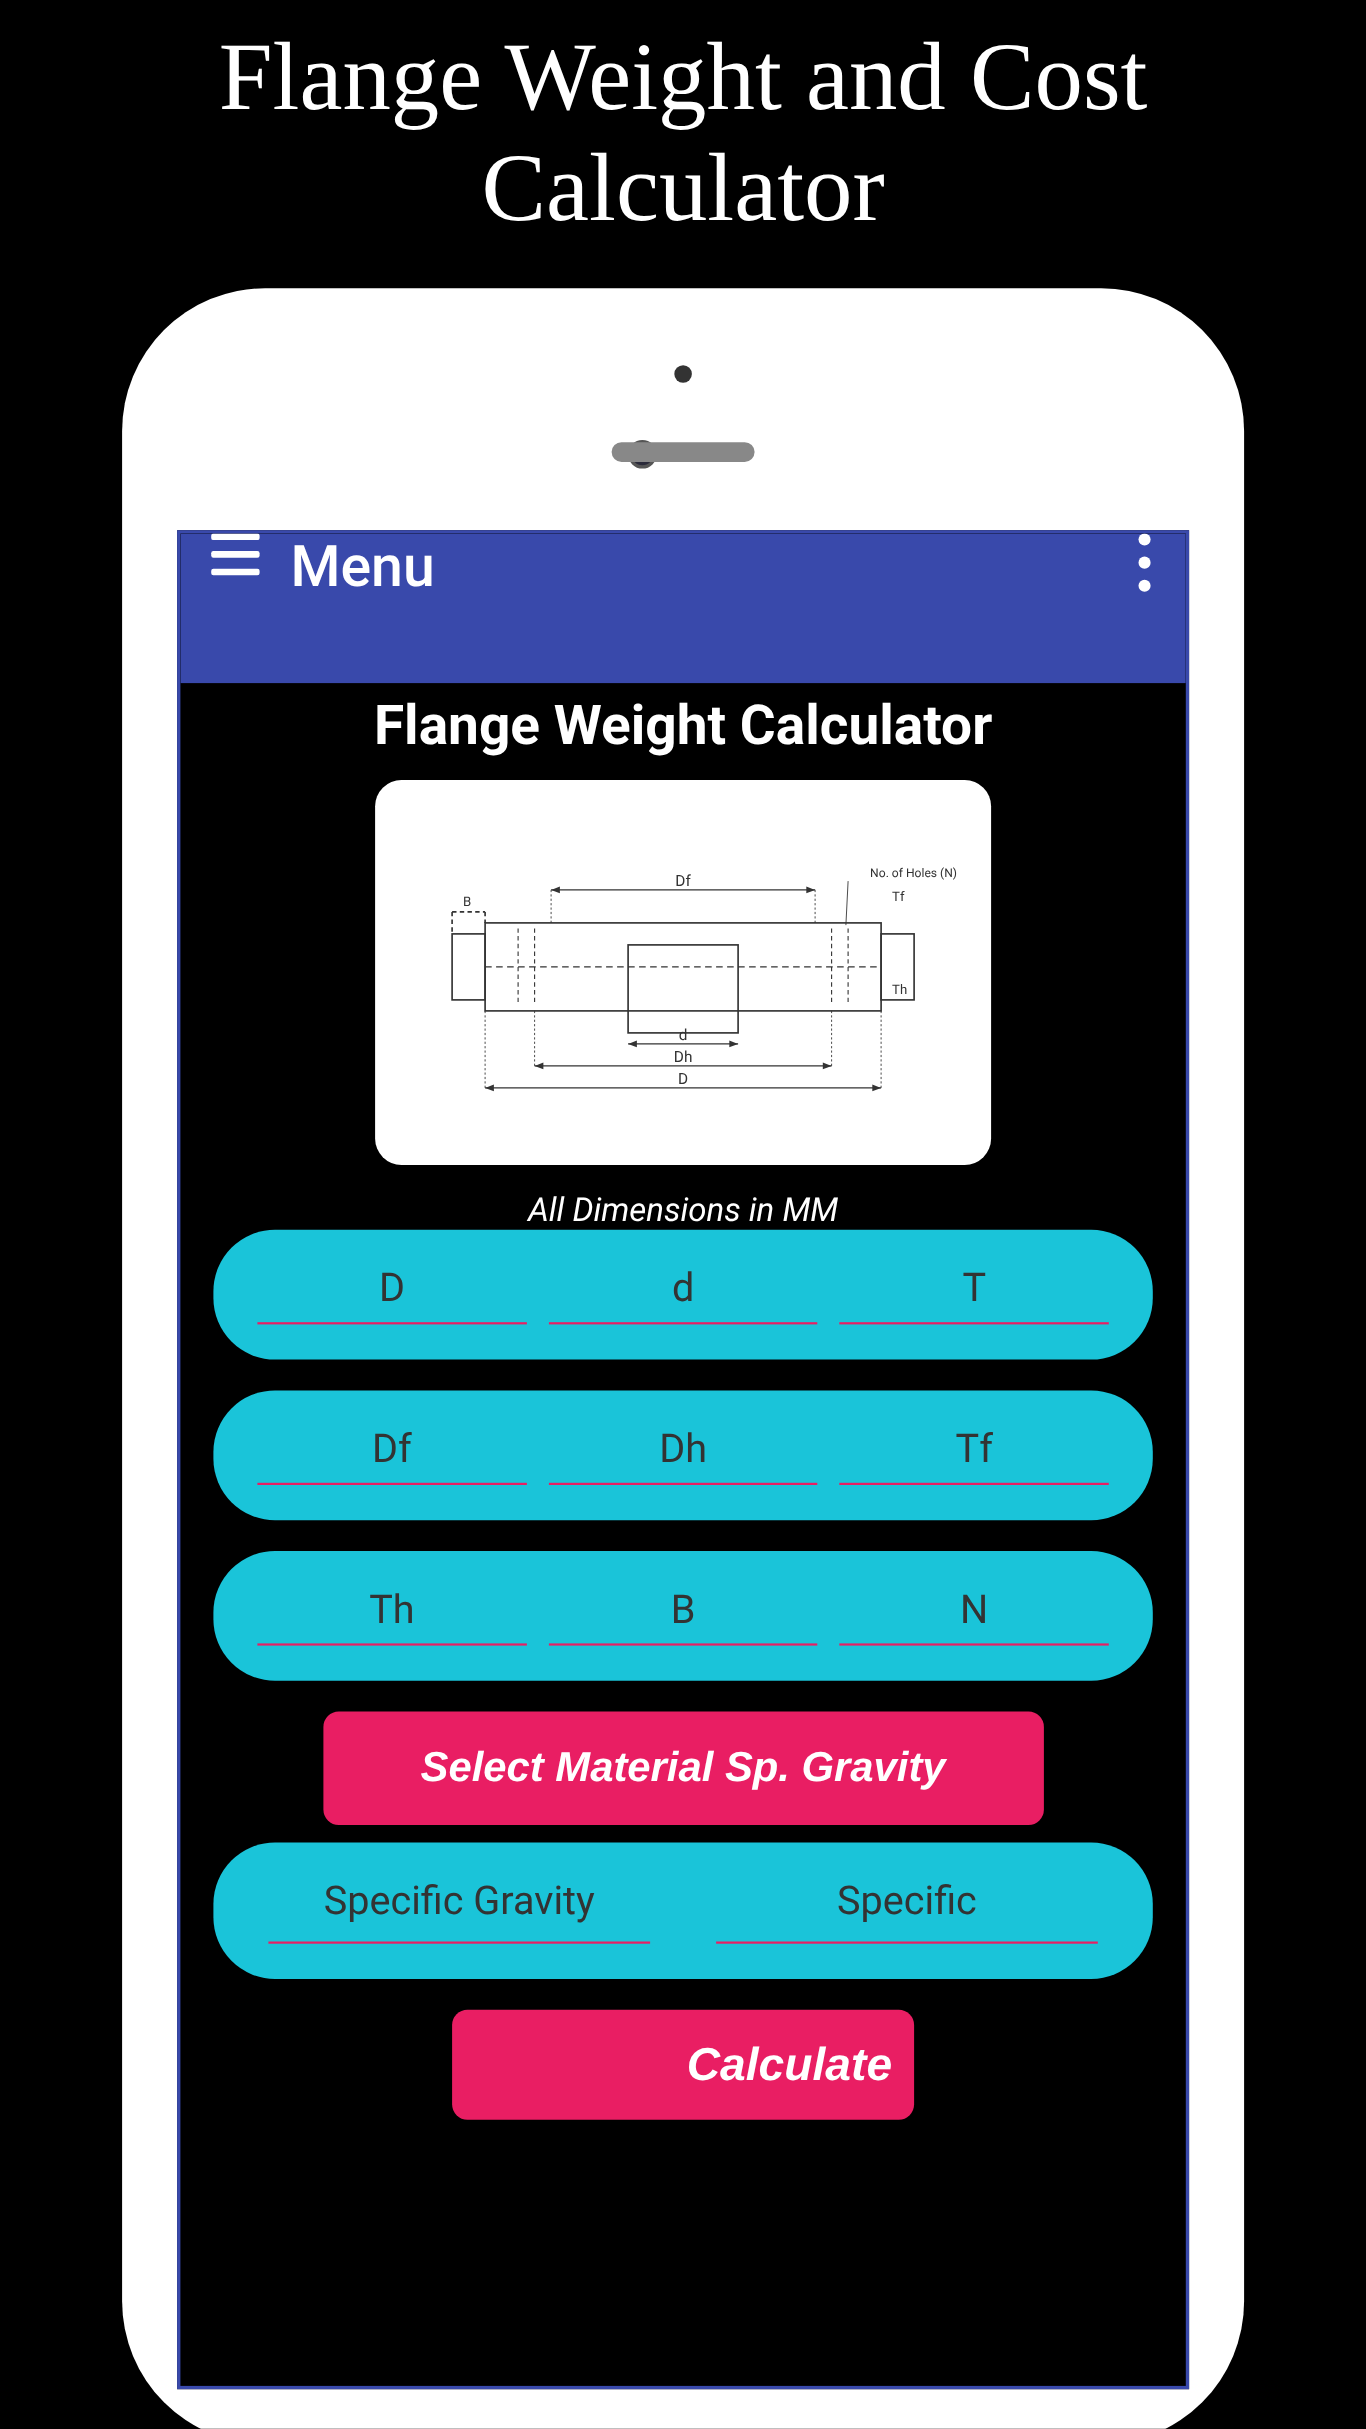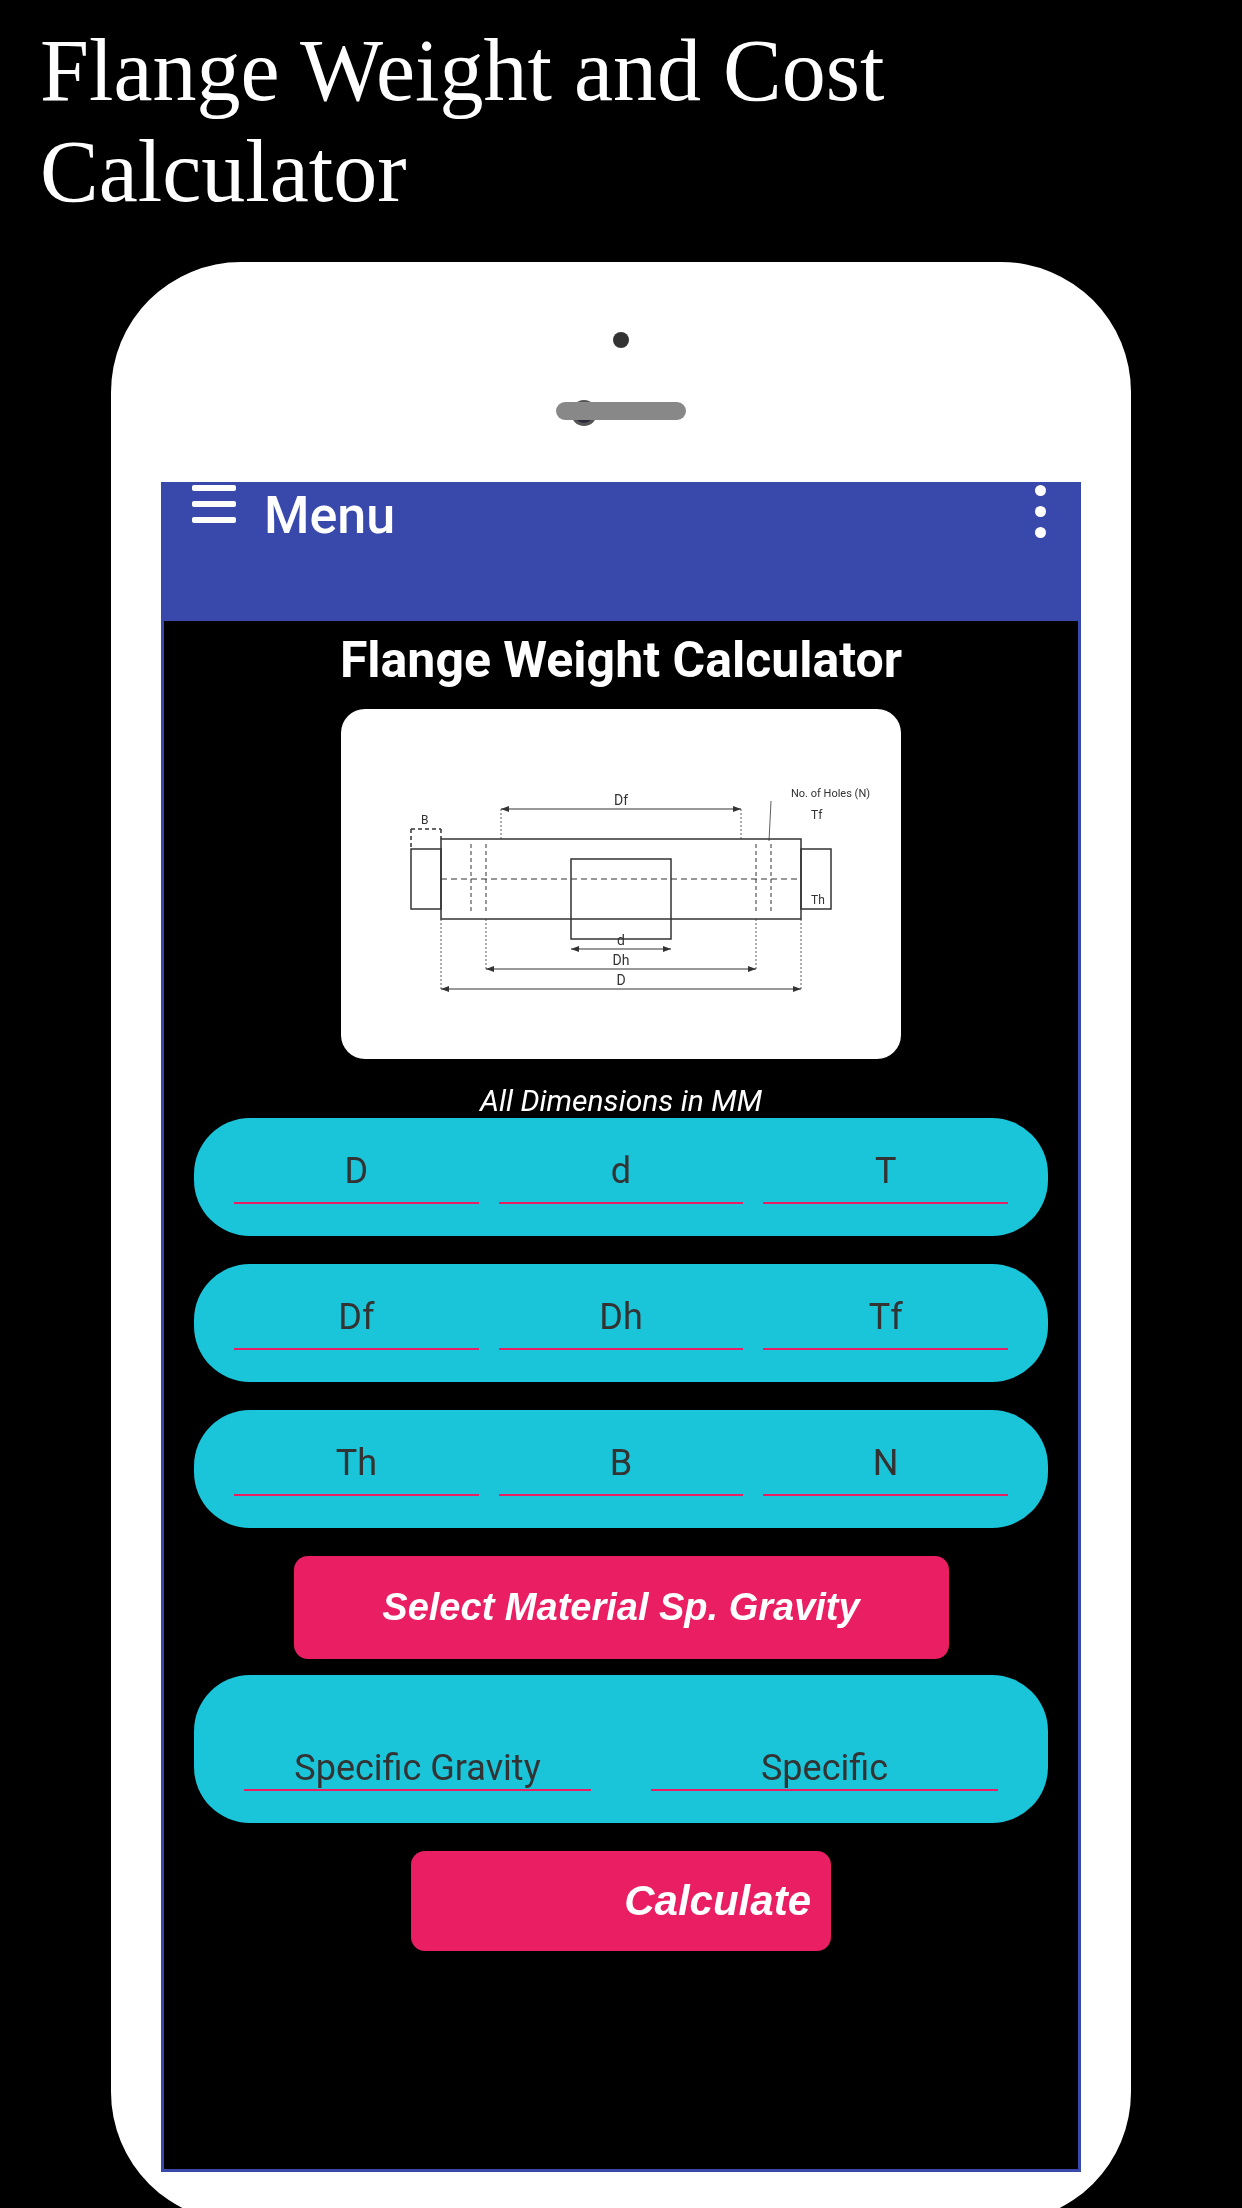--- a/index.html
+++ b/index.html
@@ -13,21 +13,22 @@
       font-family: -apple-system, BlinkMacSystemFont, 'Segoe UI', Roboto, sans-serif;
       width: 1242px;
       height: 2208px;
       overflow: hidden;
     }
     
     .outer-title {
       color: #fff;
       font-family: Georgia, 'Times New Roman', serif;
       font-size: 88px;
-      padding: 20px 40px;
+      text-align: center;
+      padding: 20px 56px;
       line-height: 1.15;
       font-weight: 400;
     }
     
     .phone-frame {
       width: 1020px;
       height: 1960px;
       background: #fff;
       border-radius: 130px;
       margin: 20px auto 0;
@@ -175,25 +176,24 @@
       padding-bottom: 10px;
       color: #333;
       font-size: 36px;
       cursor: text;
     }
     
     .input-field-wide {
       flex: 1;
       text-align: center;
       border-bottom: 2px solid #E91E63;
-      padding-bottom: 0;
+      padding-bottom: 16px;
       color: #333;
       font-size: 36px;
       cursor: text;
-      margin-top: 40px;
     }
     
     .material-button {
       background: #E91E63;
       color: #fff;
       width: 655px;
       margin: 0 auto 16px;
       padding: 30px 20px;
       border-radius: 14px;
       font-size: 38px;

